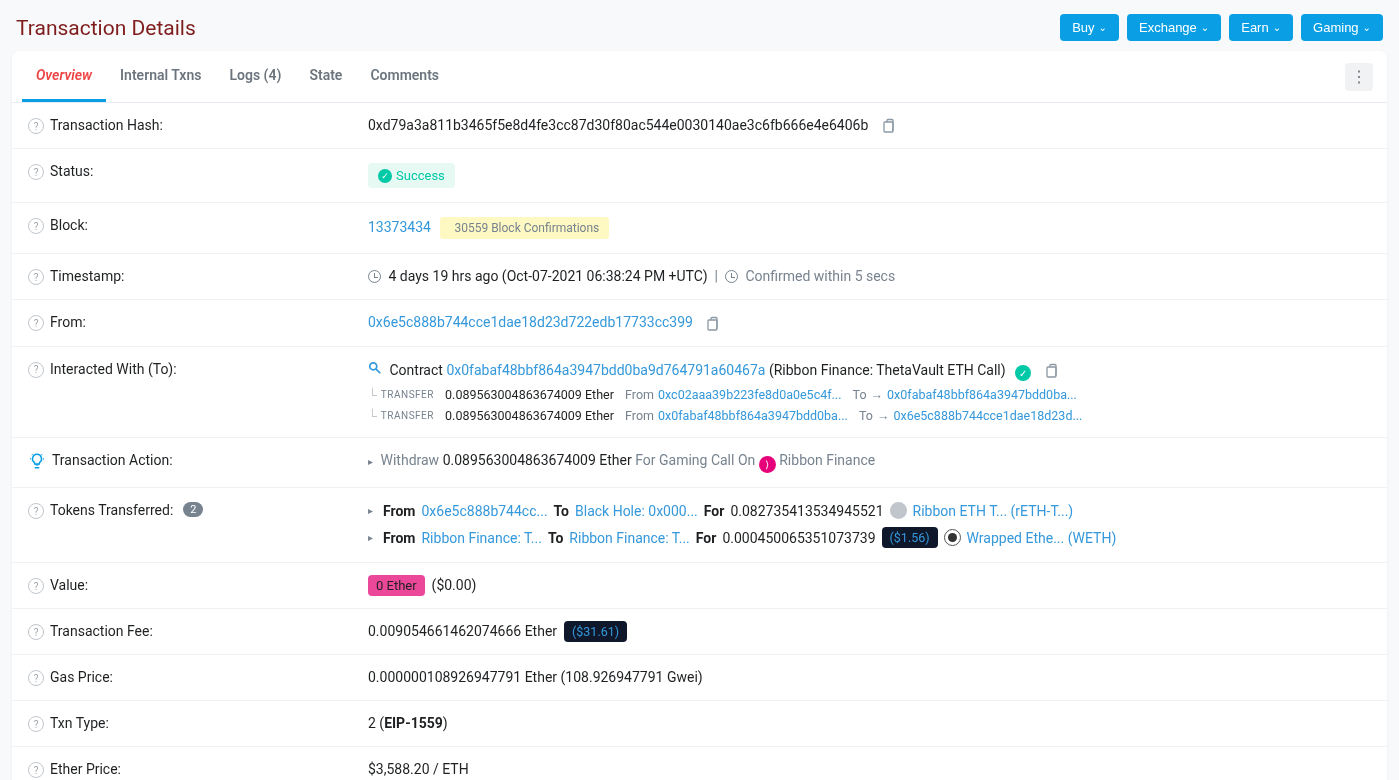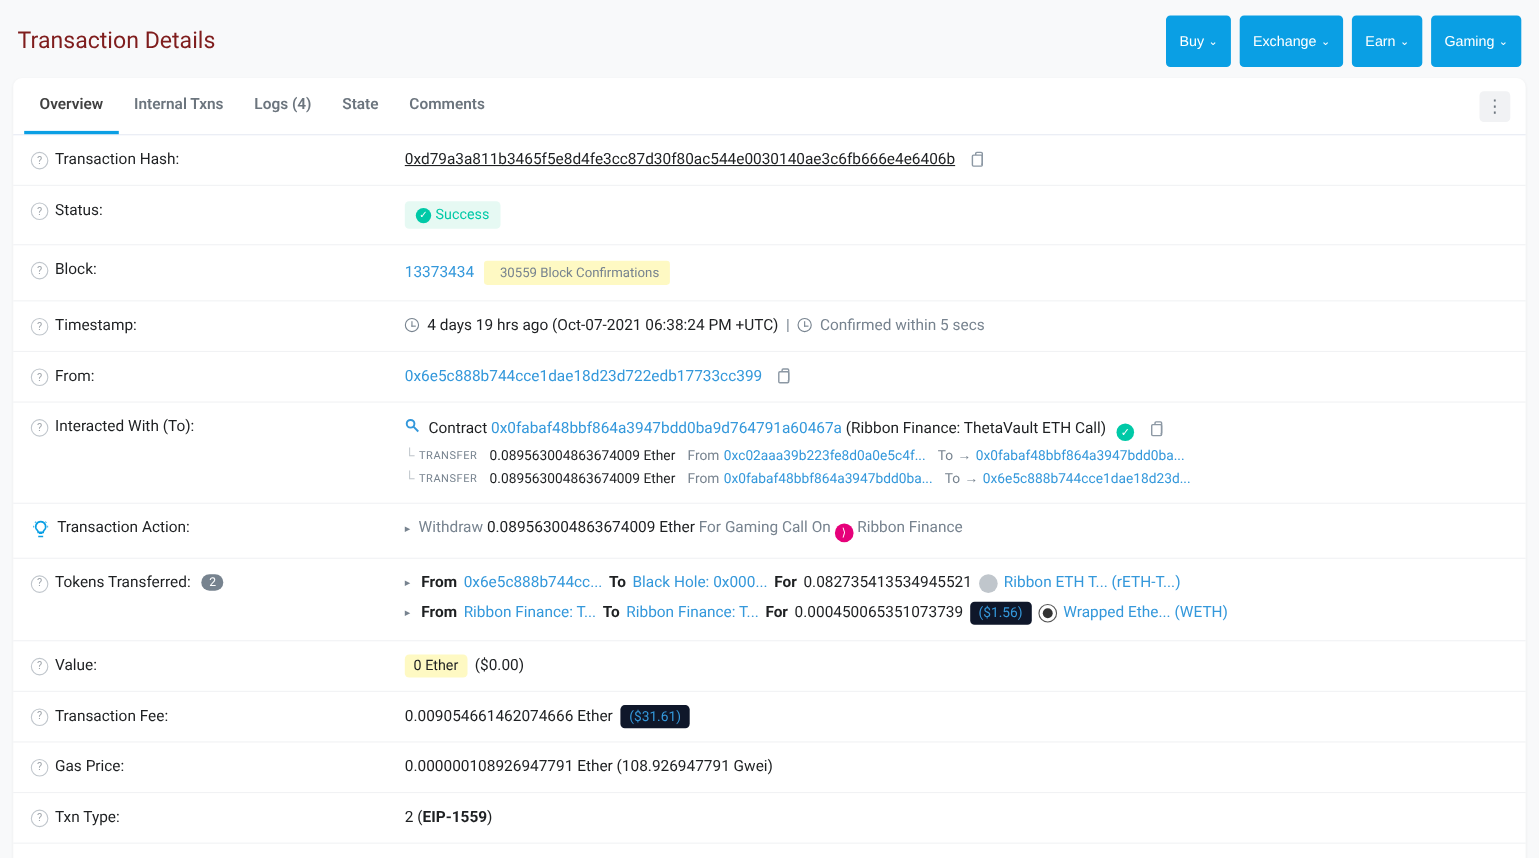--- a/index.html
+++ b/index.html
@@ -15,21 +15,21 @@
   justify-content: space-between;
   align-items: center;
   padding: 14px 4px 10px;
 }
 .page-title { font-size: 21px; font-weight: 400; color: #7f1d1d; }
 .header-buttons { display: flex; gap: 8px; }
 .btn-blue {
   background: #0a9fe4;
   color: #fff;
   border: none;
-  padding: 16px 12px;
+  padding: 6px 12px;
   border-radius: 4px;
   font-size: 13px;
   cursor: pointer;
   display: inline-flex;
   align-items: center;
   gap: 4px;
 }
 .btn-blue .chev { font-size: 10px; }
 .card {
   background: #fff;
@@ -43,21 +43,21 @@
   align-items: center;
 }
 .tab {
   padding: 16px 14px;
   font-size: 14px;
   font-weight: 600;
   color: #6c757e;
   cursor: pointer;
   border-bottom: 3px solid transparent;
 }
-.tab.active { color: #404040; border-bottom-color: #0a9fe4; }
+.tab.active { color: #ef4444; border-bottom-color: #0a9fe4; font-style: italic; }
 .kebab {
   margin-left: auto;
   width: 28px; height: 28px;
   background: #f1f2f4;
   border-radius: 4px;
   display: flex; align-items: center; justify-content: center;
   cursor: pointer; color: #6c757e; font-size: 16px;
   margin-right: 4px;
 }
 .row {
@@ -80,21 +80,21 @@
   border-radius: 50%;
   border: 1px solid #c0c6cc;
   color: #a0a6ac;
   font-size: 10px;
   display: inline-flex;
   align-items: center; justify-content: center;
   flex-shrink: 0;
   margin-top: 1px;
 }
 .value-col { flex: 1; font-size: 14px; min-width: 0; }
-.hash-val { word-break: break-all; text-decoration: underline; }
+.hash-val { word-break: break-all; }
 .copy-icon {
   display: inline-flex;
   width: 16px; height: 16px;
   color: #8c98a4;
   cursor: pointer;
   margin-left: 8px;
   vertical-align: middle;
 }
 .badge-success {
   background: #e6f9f3;
@@ -185,21 +185,21 @@
 .token-row:last-child { margin-bottom: 0; }
 .count-badge {
   background: #77838f;
   color: #fff;
   border-radius: 10px;
   font-size: 11px;
   padding: 1px 7px;
   margin-left: 4px;
 }
 .pill {
-  background: #fef9c3;
+  background: #ec4899;
   padding: 3px 8px;
   border-radius: 4px;
   font-size: 13px;
 }
 .usd-pill {
   background: #0f172a;
   color: #3498db;
   padding: 3px 8px;
   border-radius: 4px;
   font-size: 12.5px;

